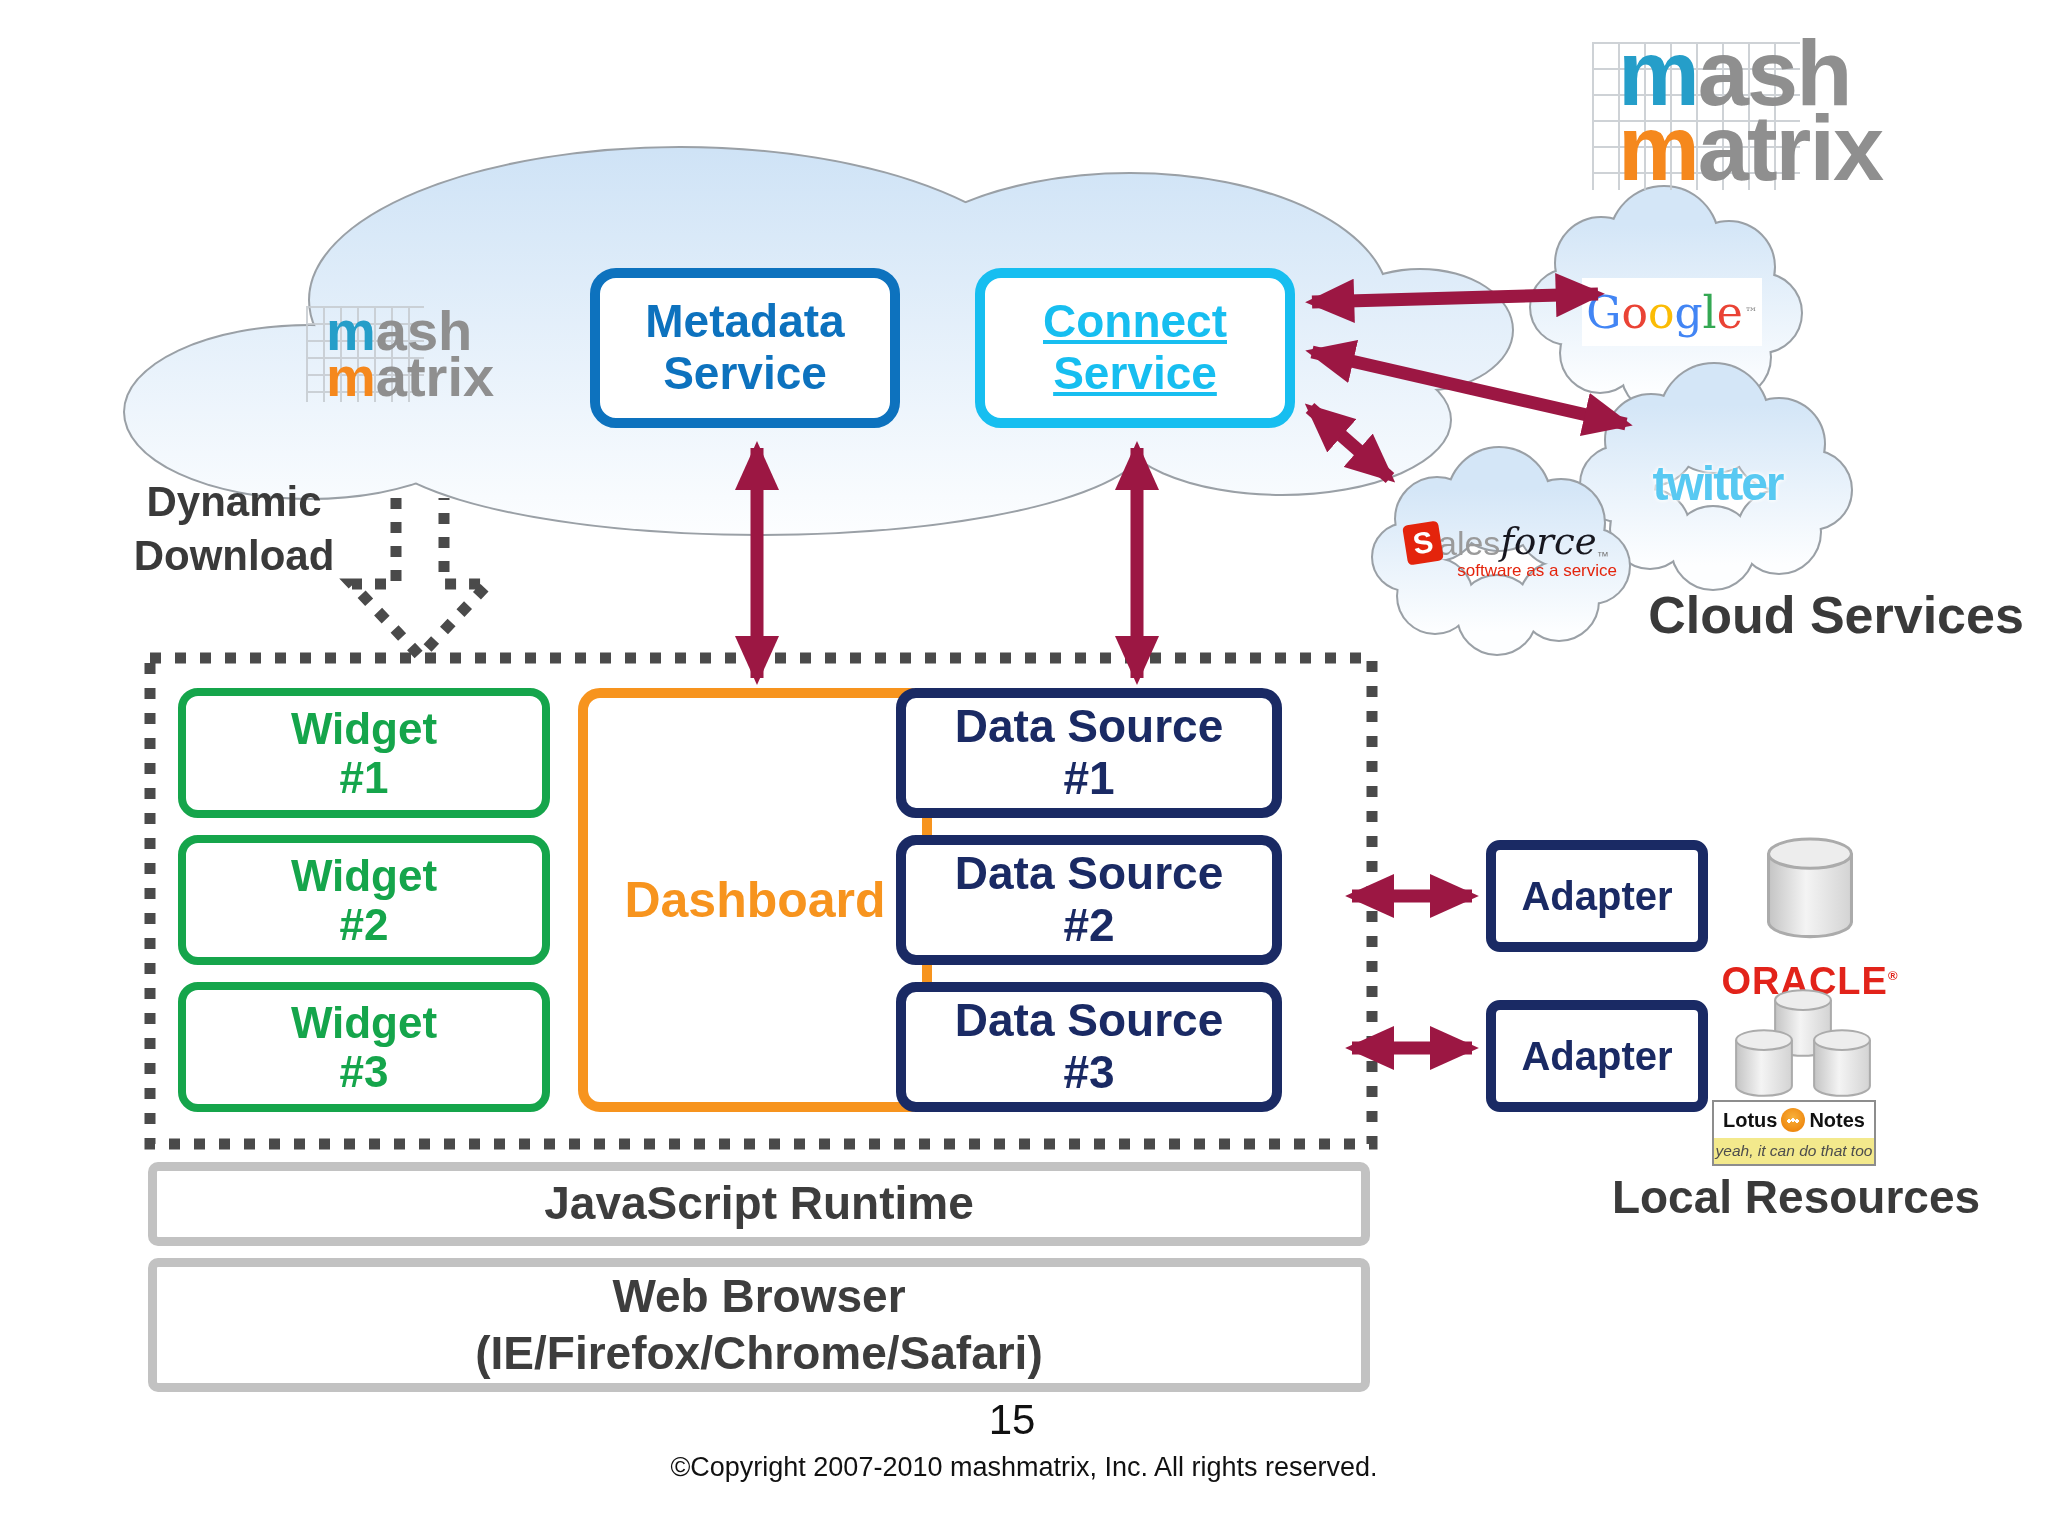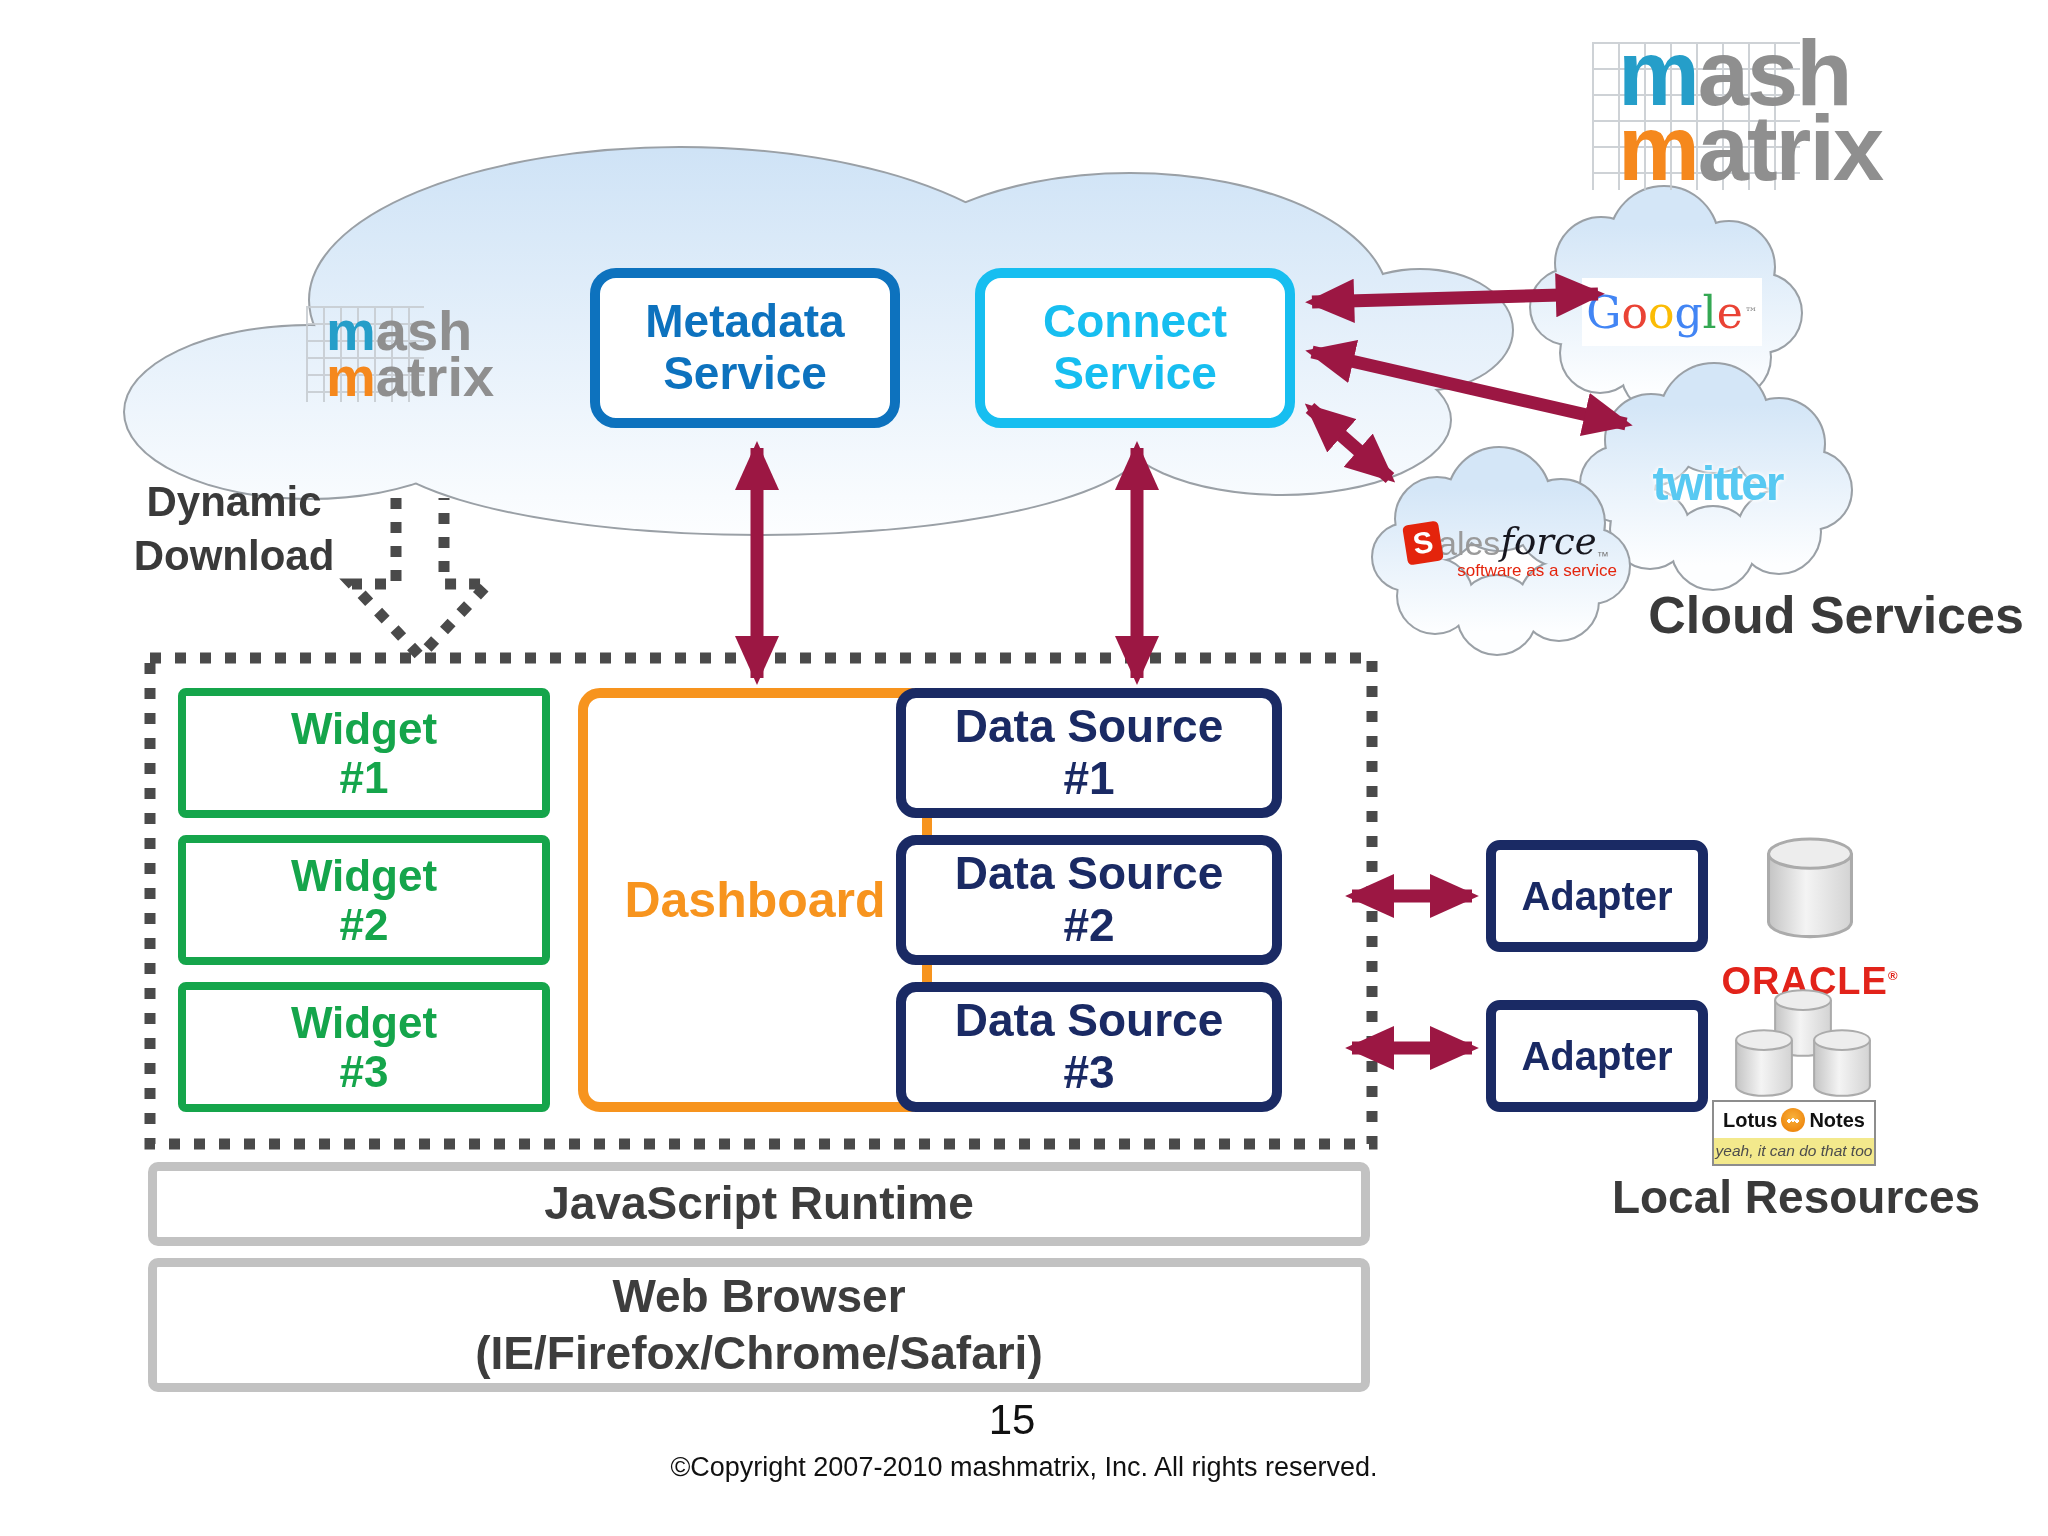--- a/index.html
+++ b/index.html
@@ -24,22 +24,22 @@
   .logo-tr .mm-grid{left:0;top:16px;width:208px;height:148px;}
   .logo-tr .mmlogo{position:absolute;left:26px;top:10px;font-size:92px;}
   .logo-cloud{left:314px;top:300px;width:280px;height:110px;}
   .logo-cloud .mm-grid{left:-8px;top:6px;width:118px;height:96px;}
   .logo-cloud .mmlogo{position:absolute;left:12px;top:8px;font-size:56px;letter-spacing:0;}
 
   
   .box{position:absolute;z-index:1;box-sizing:border-box;background:#fff;display:flex;flex-direction:column;
        align-items:center;justify-content:center;text-align:center;font-weight:bold;line-height:1.12;}
   .metadata{left:590px;top:268px;width:310px;height:160px;border:10px solid #0D72BE;border-radius:26px;color:#0D72BE;font-size:46px;}
-  .connect{left:975px;top:268px;width:320px;height:160px;border:10px solid #17BEF0;border-radius:26px;color:#17BEF0;font-size:46px;}
-  .widget{left:178px;width:372px;height:130px;border:8px solid #15A54B;border-radius:8px;color:#15A54B;font-size:44px;}
+  .connect{left:975px;top:268px;width:320px;height:160px;border:10px solid #17BEF0;border-radius:26px;color:#17BEF0;font-size:46px;text-decoration:underline;}
+  .widget{left:178px;width:372px;height:130px;border:8px solid #15A54B;border-radius:20px;color:#15A54B;font-size:44px;}
   .dashboard{left:578px;top:688px;width:354px;height:424px;border:10px solid #F7941E;border-radius:22px;color:#F7941E;font-size:50px;}
   .datasource{left:896px;width:386px;height:130px;border:10px solid #1A2A64;border-radius:20px;color:#1A2A64;font-size:46px;}
   .adapter{left:1486px;width:222px;height:112px;border:10px solid #1A2A64;border-radius:14px;color:#1A2A64;font-size:40px;}
   .bar{left:148px;width:1222px;border:9px solid #C2C2C2;border-radius:10px;color:#3D3D3D;font-size:46px;background:#fff;align-items:center;}
   .bar.js{top:1162px;height:84px;} .bar.browser{top:1258px;height:134px;line-height:1.25;}
 
   .glabel{position:absolute;z-index:1;font-weight:bold;color:#3A3A3A;text-align:center;line-height:1.28;}
   .dyndl{left:104px;top:475px;width:260px;font-size:42px;}
   .cloudsvc{left:1636px;top:582px;width:400px;font-size:52px;}
   .localres{left:1596px;top:1168px;width:400px;font-size:46px;}

